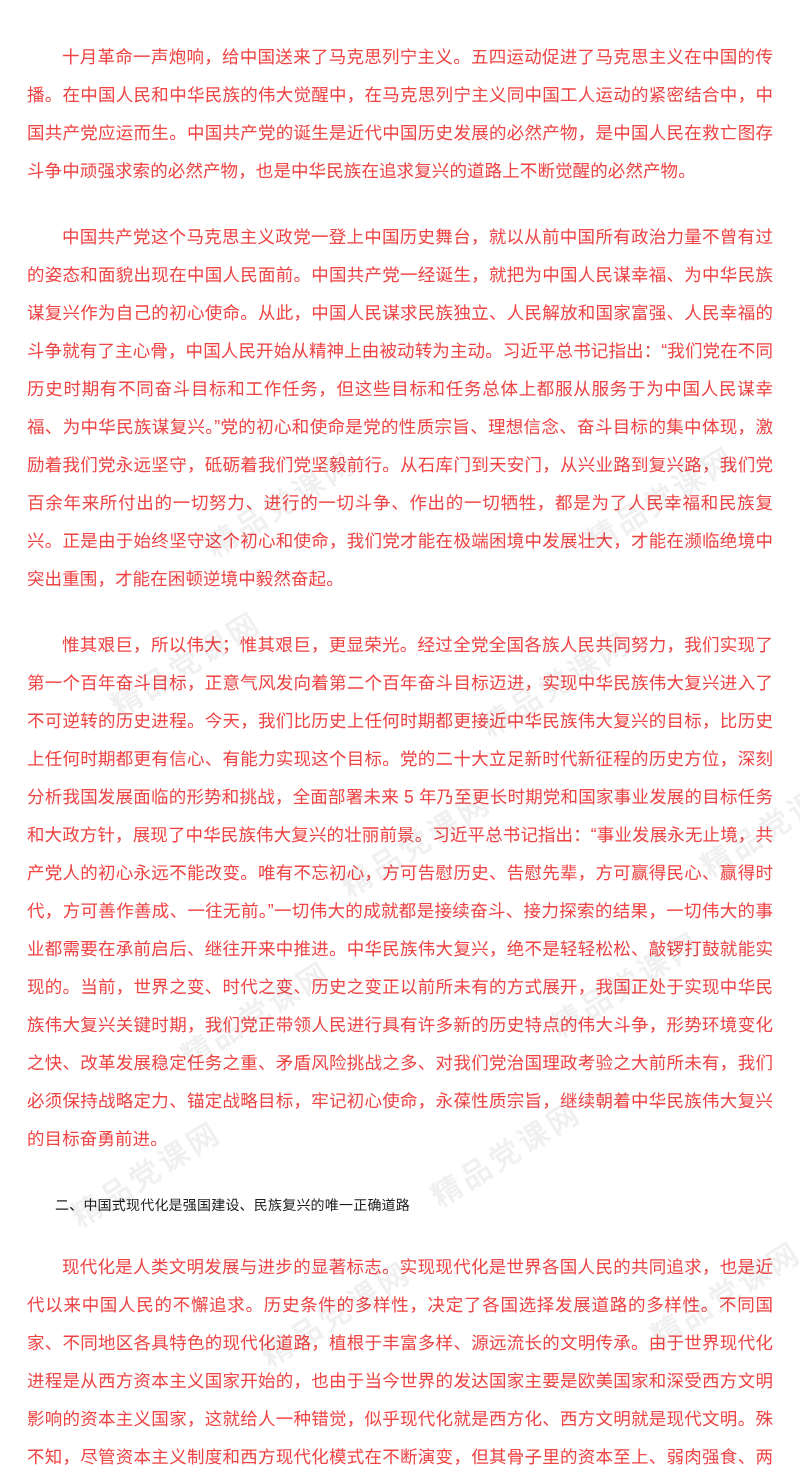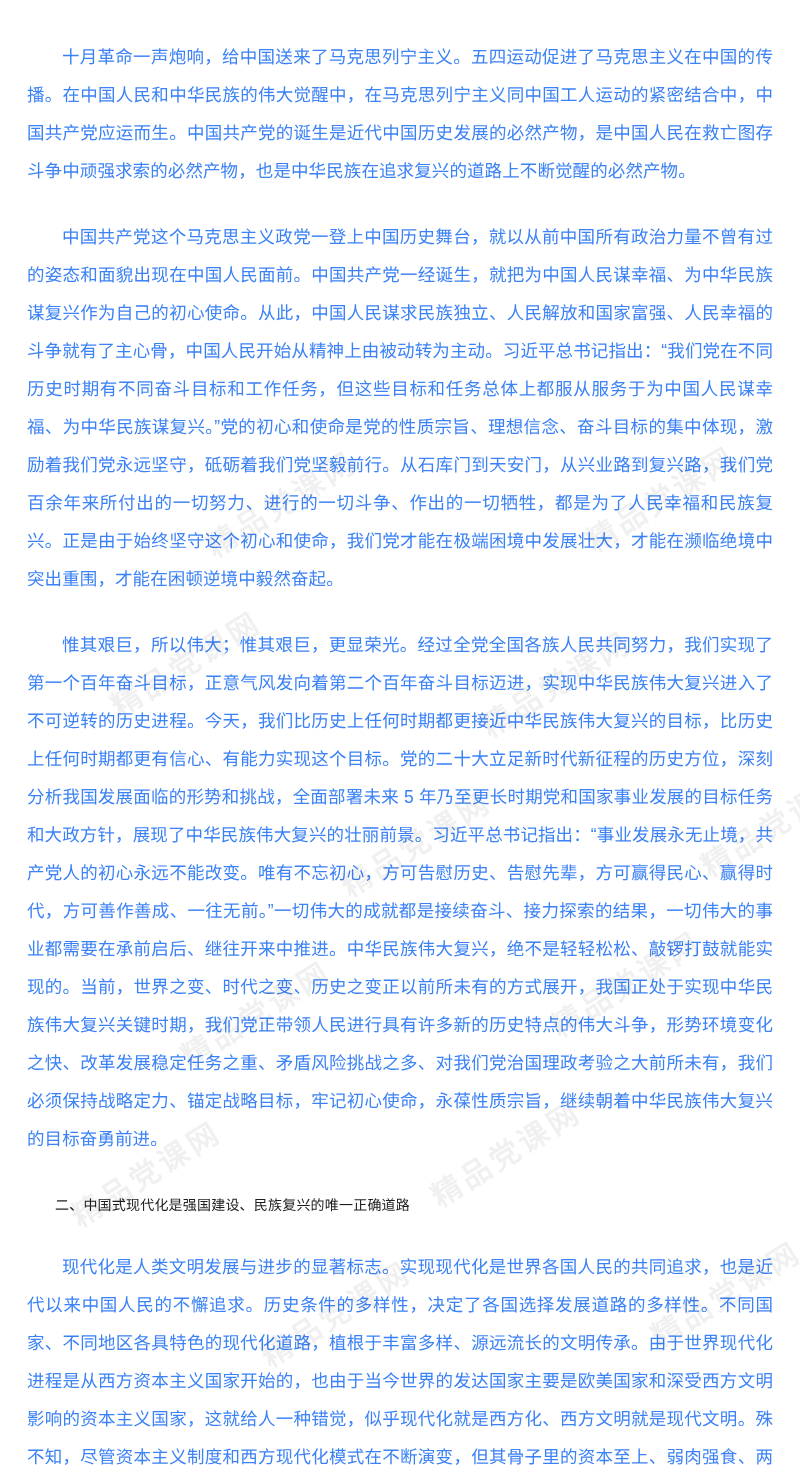--- a/index.html
+++ b/index.html
@@ -56,21 +56,21 @@
     position: absolute;
     left: 27px;
     top: 0px;
     width: 746px;
     z-index: 2;
   }
   p.para {
     margin: 0 0 28px 0;
     font-size: 17.5px;
     line-height: 38px;
-    color: #3b82f6;
+    color: #ef4444;
     text-align: justify;
     text-justify: inter-ideograph;
     text-indent: 2em;
     font-weight: 400;
     letter-spacing: 0.1px;
     word-break: break-all;
   }
   h2.heading {
     margin: 0 0 24px 0;
     font-size: 14px;

